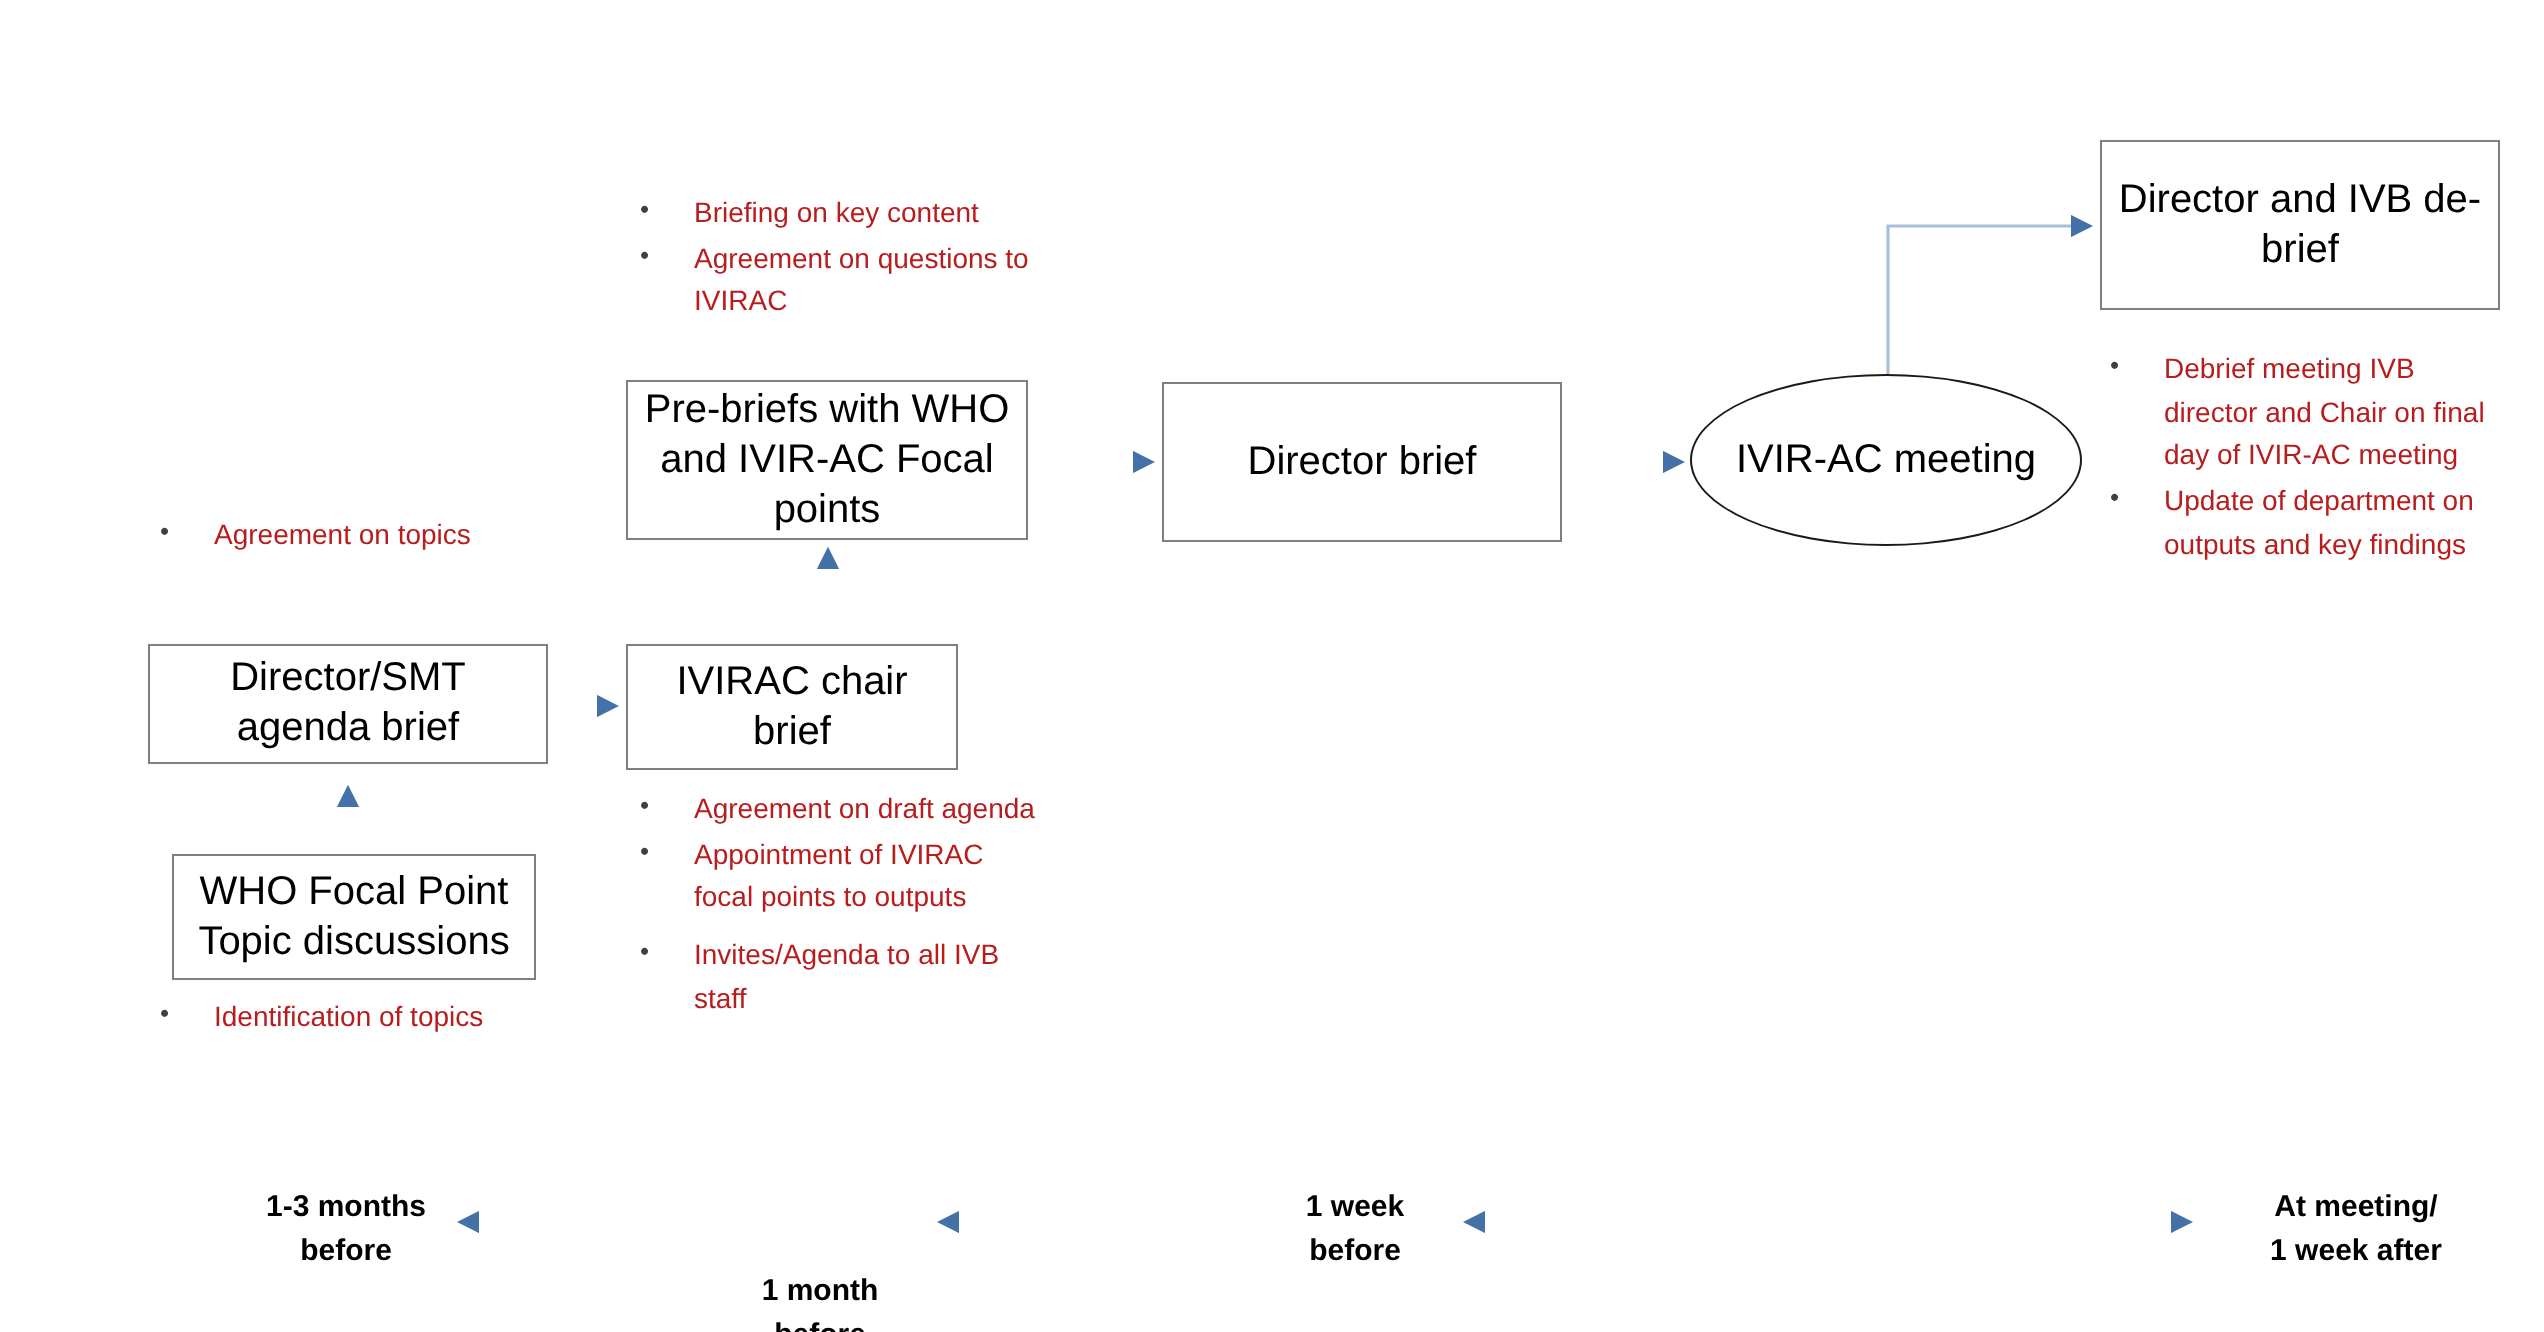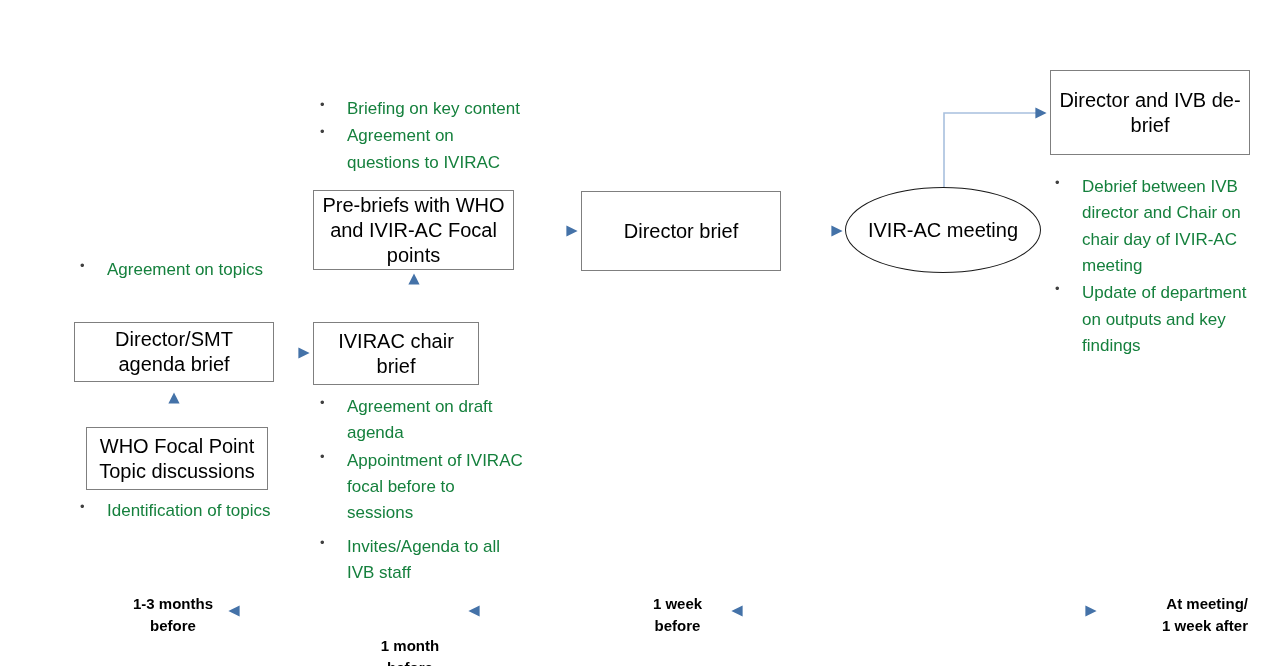--- a/index.html
+++ b/index.html
@@ -35,23 +35,23 @@
     color: #000000;
     padding: 12px 6px;
   }
   .node.oval {
     border-radius: 50%;
     border: 1px solid #1a1a1a;
     align-items: center;
   }
   .bullets {
     position: absolute;
-    font-size: 17px;
+    font-size: 14px;
     line-height: 1.55;
-    color: #15803d;
+    color: #b91c1c;
   }
   .bullets ul {
     list-style: none;
     margin: 0;
     padding: 0;
   }
   .bullets li {
     position: relative;
     padding-left: 29px;
     margin: 0 0 1px 0;
@@ -165,45 +165,45 @@
 
   <div class="bullets" style="left:78px; top:498px; width:200px;">
     <ul>
       <li>Identification of topics</li>
     </ul>
   </div>
 
   <div class="bullets" style="left:318px; top:394px; width:205px;">
     <ul>
       <li>Agreement on draft agenda</li>
-      <li>Appointment of IVIRAC focal before to sessions</li>
+      <li>Appointment of IVIRAC focal points to outputs</li>
       <li style="margin-top:7px;">Invites/Agenda to all IVB staff</li>
     </ul>
   </div>
 
   <div class="bullets" style="left:1053px; top:174px; width:200px;">
     <ul>
-      <li>Debrief between IVB director and Chair on chair day of IVIR-AC meeting</li>
+      <li>Debrief meeting IVB director and Chair on final day of IVIR-AC meeting</li>
       <li>Update of department on outputs and key findings</li>
     </ul>
   </div>
 
   <div class="tl-label" style="left:108px; top:593px; width:130px;">
     <div>1-3 months</div>
     <div>before</div>
   </div>
 
   <div class="tl-label" style="left:350px; top:593px; width:120px;margin-top:42px;">
     <div>1 month</div>
     <div>before</div>
   </div>
 
   <div class="tl-label" style="left:620px; top:593px; width:115px;">
     <div>1 week</div>
     <div>before</div>
   </div>
 
-  <div class="tl-label" style="left:1108px; top:593px; width:140px; text-align:right;">
+  <div class="tl-label" style="left:1108px; top:593px; width:140px; text-align:center;">
     <div>At meeting/</div>
     <div>1 week after</div>
   </div>
 
 </div>
 
 </body></html>

